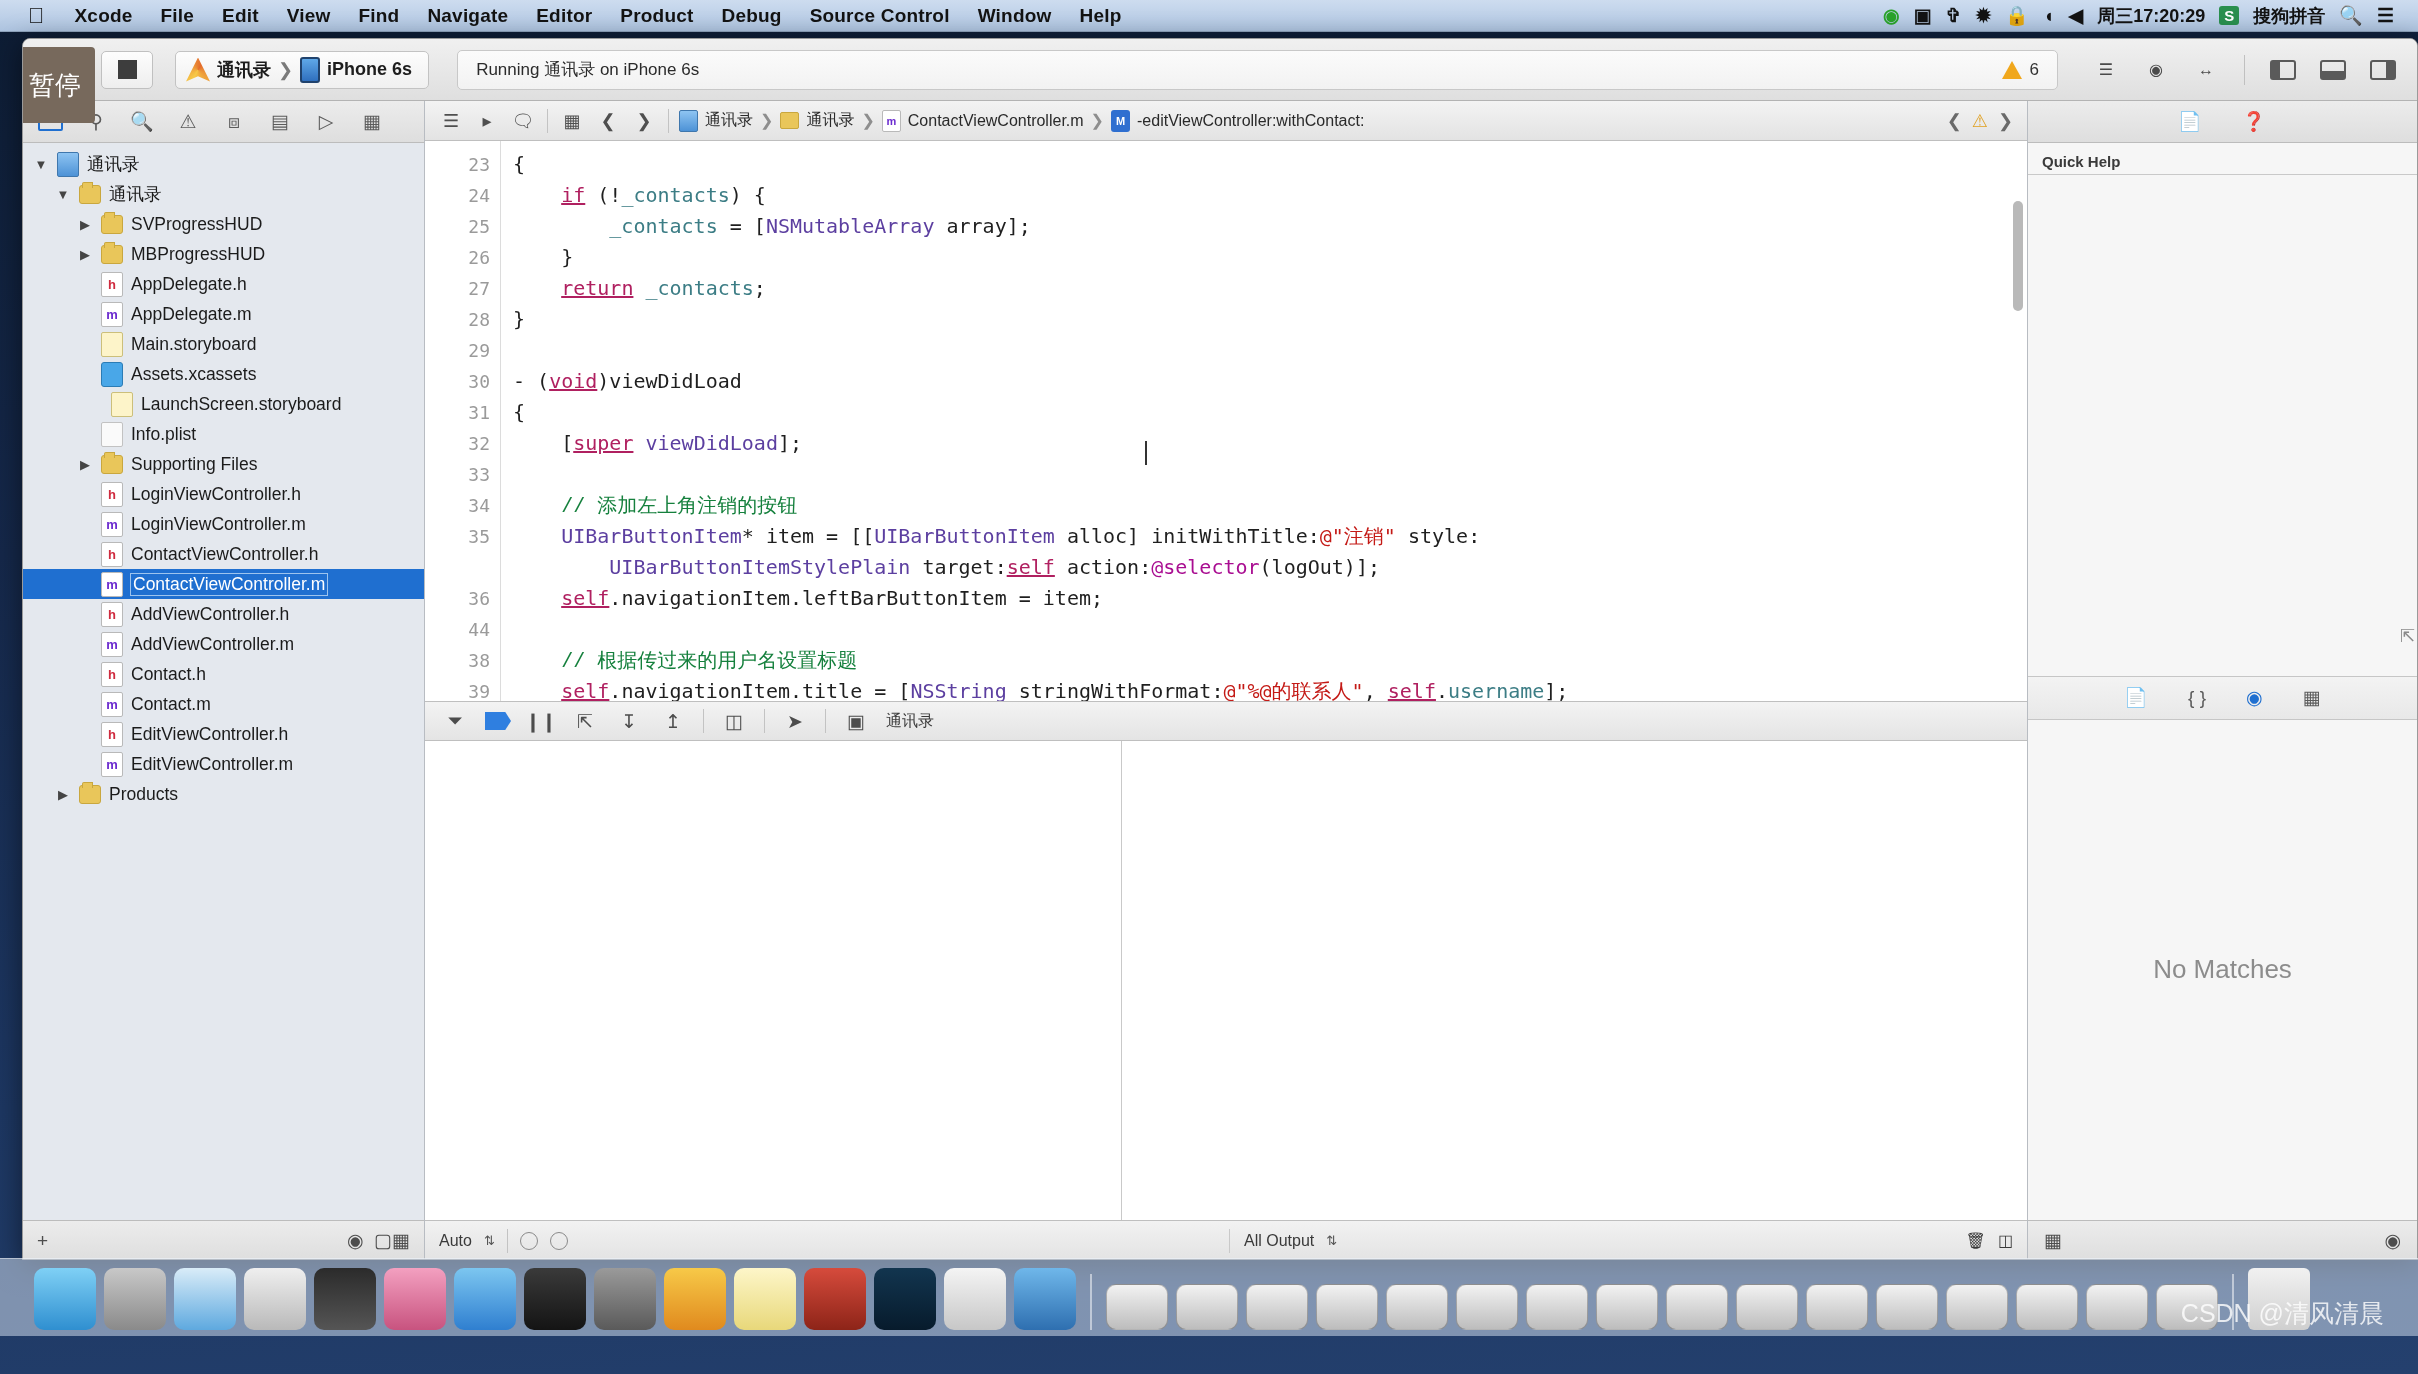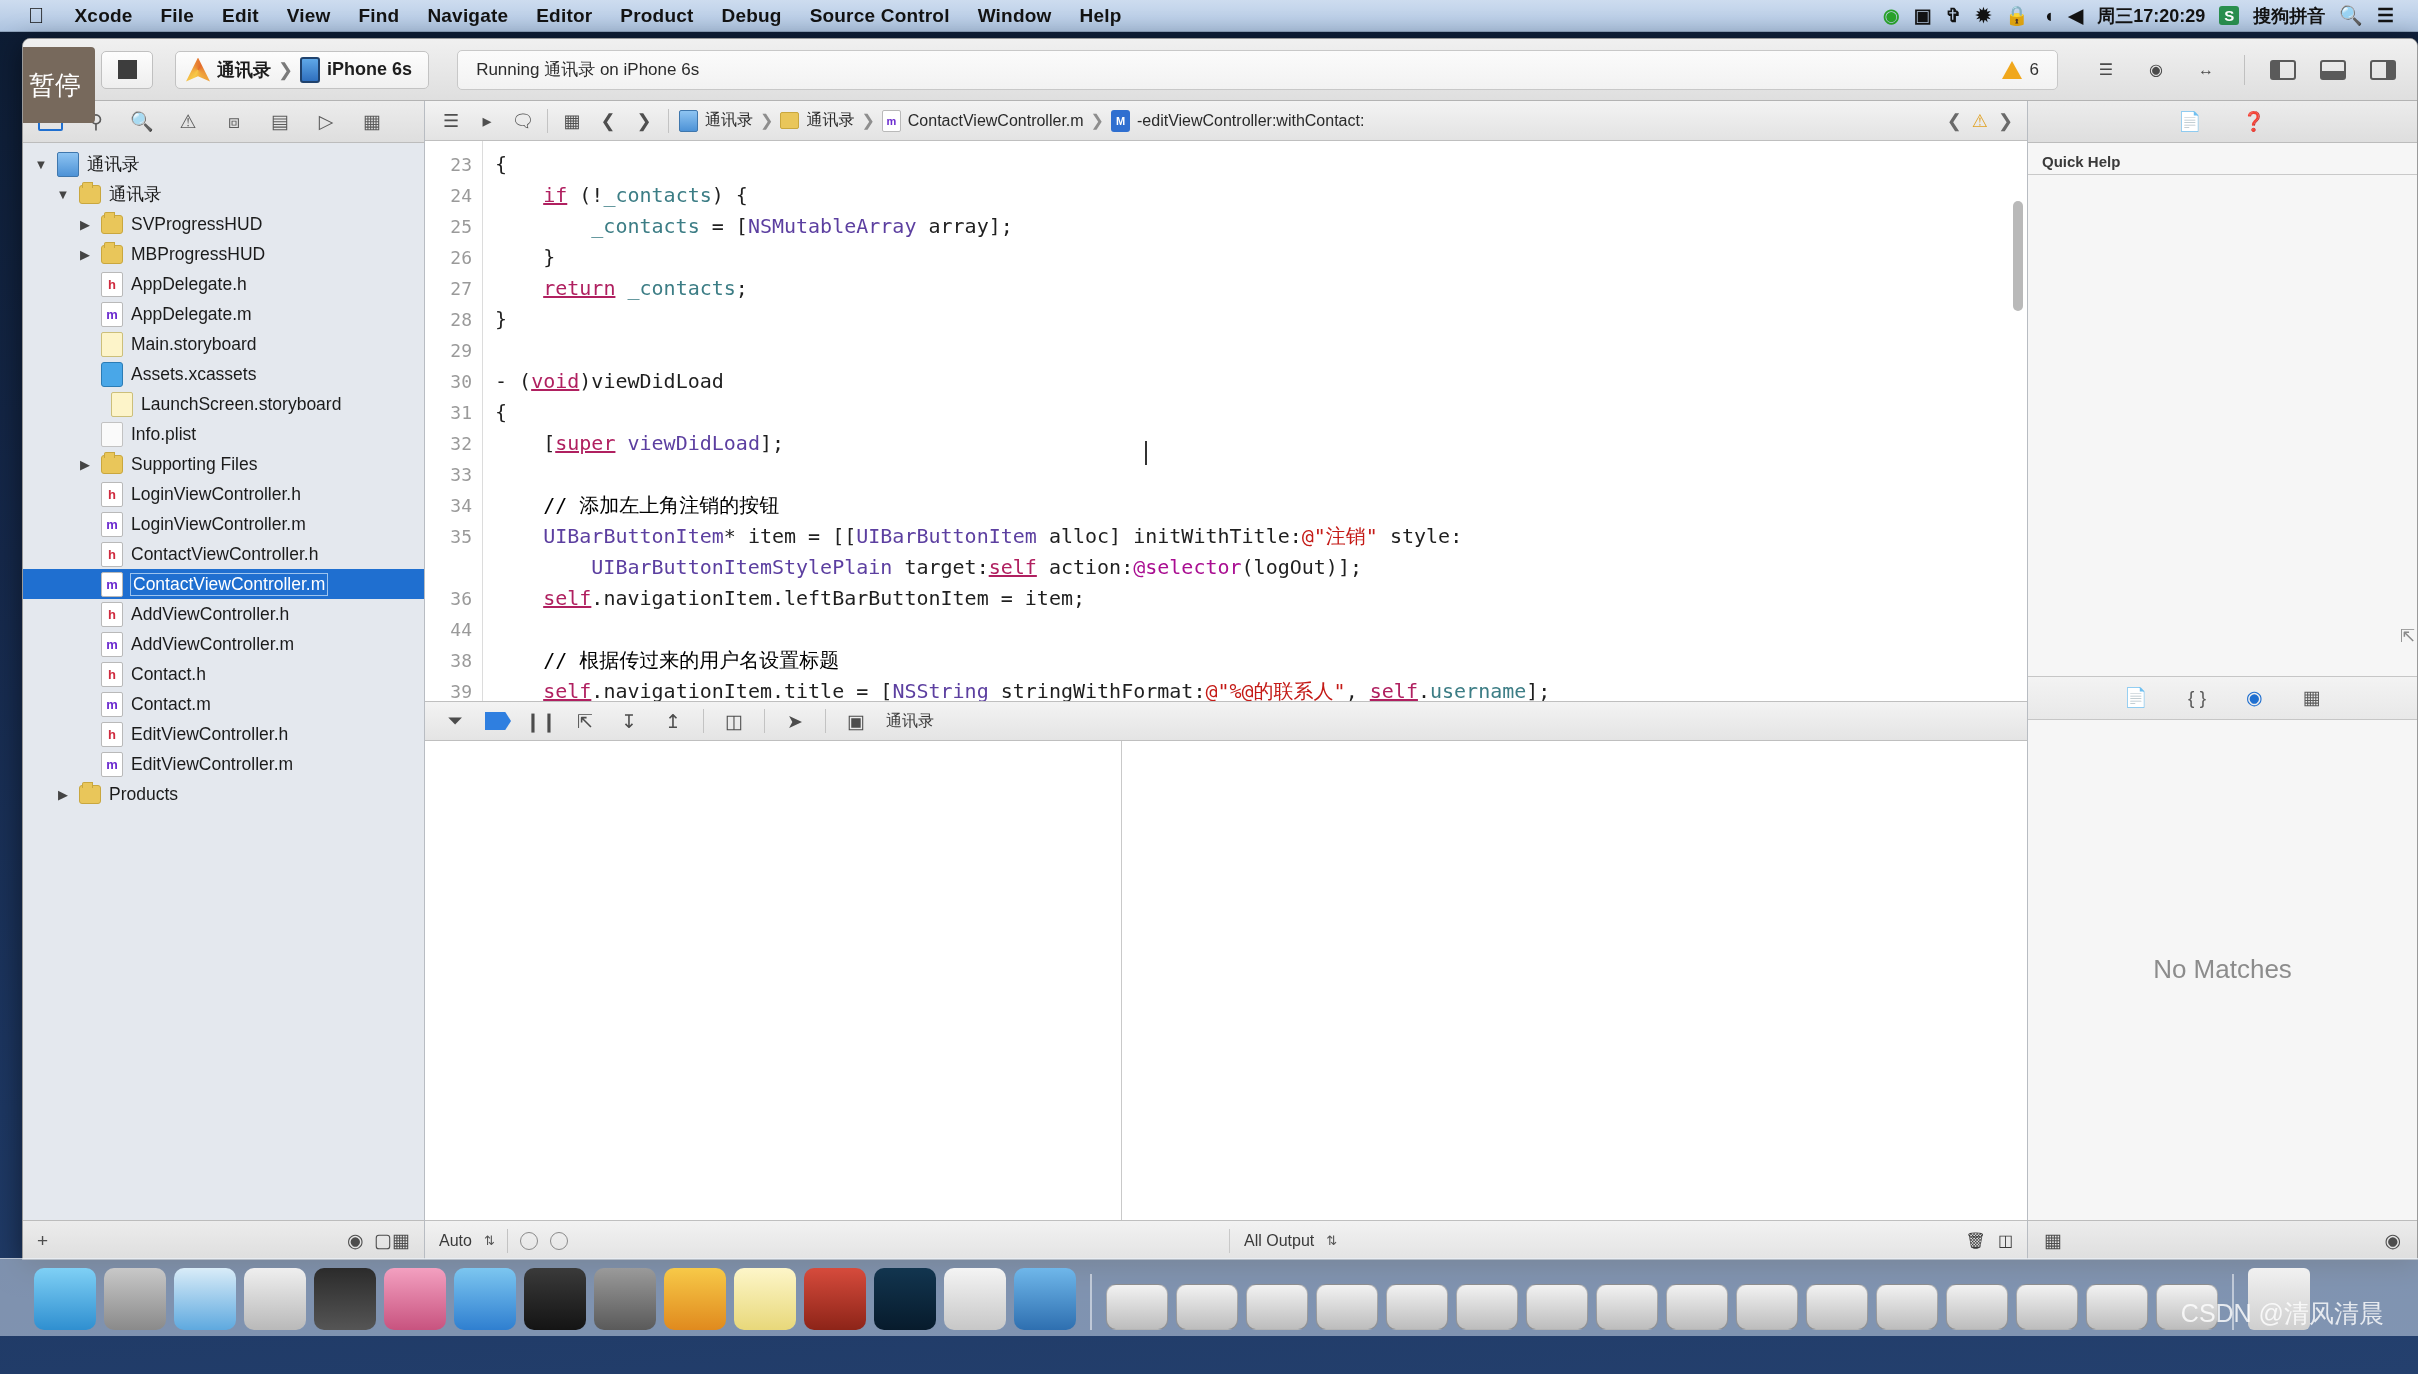--- a/index.html
+++ b/index.html
@@ -175,37 +175,37 @@
   .mini-ico { width:19px;height:22px; display:inline-flex; align-items:center; justify-content:center; font-size:11px; font-weight:bold; border-radius:2px; }
   .mi-proj { background:linear-gradient(180deg,#8ec4f2,#4d92d6); border:1px solid #3f77ad; }
   .mi-folder { background:#e9c65a; border:1px solid #c9a73e; height:17px; }
   .mi-m { background:#fff; border:1px solid #b9b9b9; color:#6b2bcf; }
   .mi-meth { background:#2f6fd0; color:#fff; border-radius:3px; }
   .jb-right { margin-left:auto; display:flex; align-items:center; gap:10px; color:#6a6a6a; font-size:18px; padding-right:6px; }
 
   
   .editor { position: relative; height: 560px; display: flex; background: #fff; overflow: hidden; }
   .gutter {
-    width: 58px; background: #fff; border-right: 1px solid #dcdcdc;
+    width: 76px; background: #fff; border-right: 1px solid #dcdcdc;
     font-family: "DejaVu Sans Mono", monospace; font-size: 18px; color: #9a9a9a;
     text-align: right; padding-top: 8px;
   }
   .gline { height: 31px; line-height: 31px; padding-right: 10px; }
   .code {
     flex: 1; padding: 8px 0 0 12px; overflow: hidden;
     font-family: "DejaVu Sans Mono", monospace; font-size: 20px; color: #1f1f1f;
     white-space: pre; line-height: 31px; position: relative;
   }
   .cl { height: 31px; }
   .kw      { color: #a90d91; }
   .kw2     { color: #b02060; text-decoration: underline; }
   .cls     { color: #5c3fa0; }
   .var     { color: #3c7d85; }
   .str     { color: #c41a16; }
-  .cmt     { color: #000000; }
+  .cmt     { color: #15803d; font-family: Liberation Mono, monospace; }
   .plain   { color: #1f1f1f; }
   .ed-scroll {
     position:absolute; right: 4px; top: 60px; width: 10px; height: 110px;
     background:#b9b9b9; border-radius:5px;
   }
   .caret { position:absolute; left: 720px; top: 300px; width:2px; height:24px; background:#333; }
 
   
   .debugbar {
     height: 40px; display:flex; align-items:center; gap: 16px;

